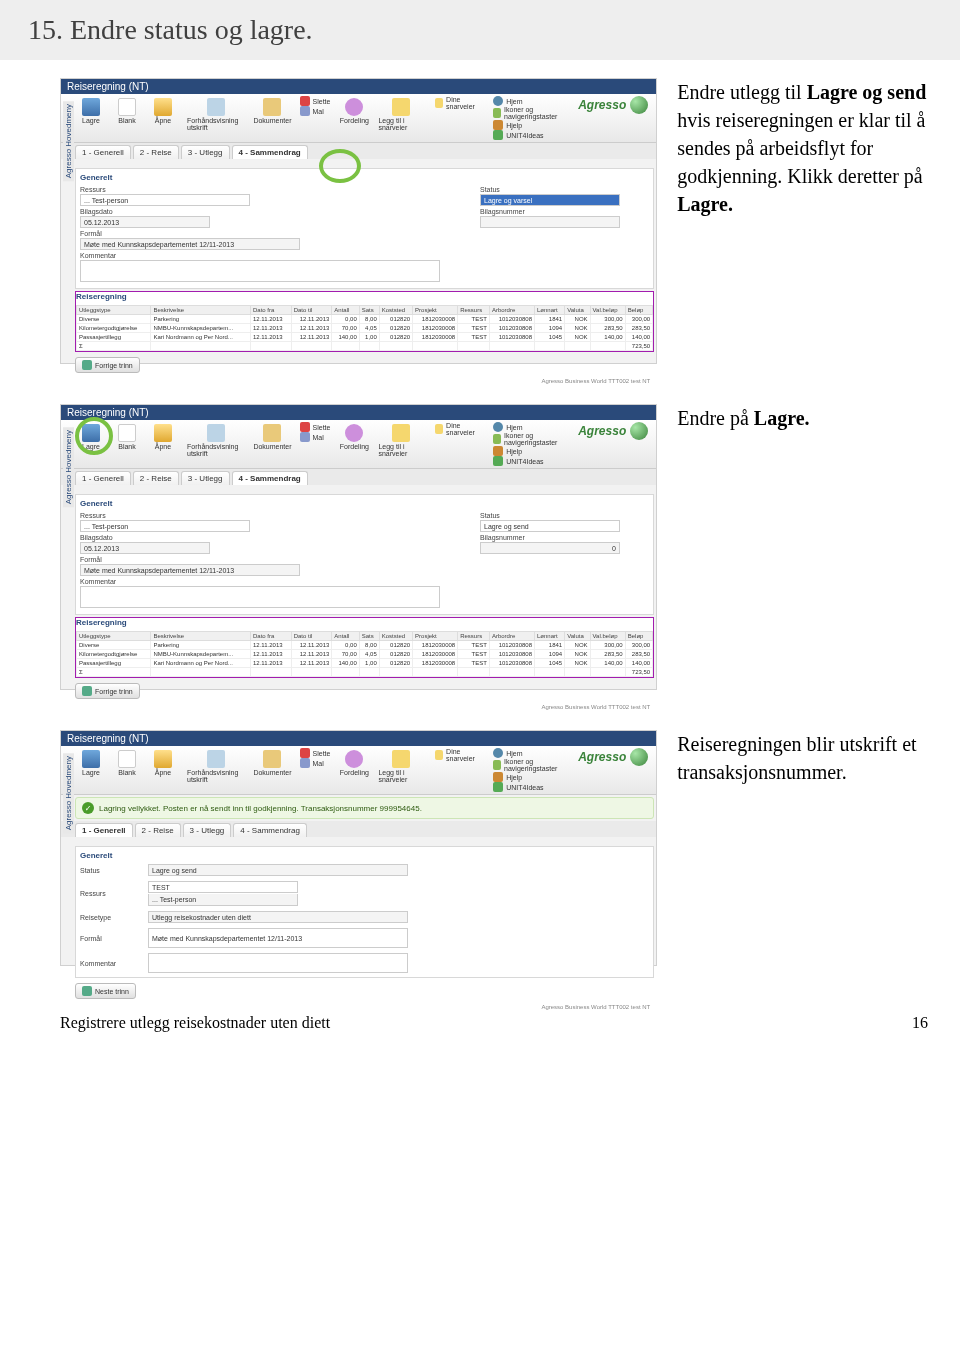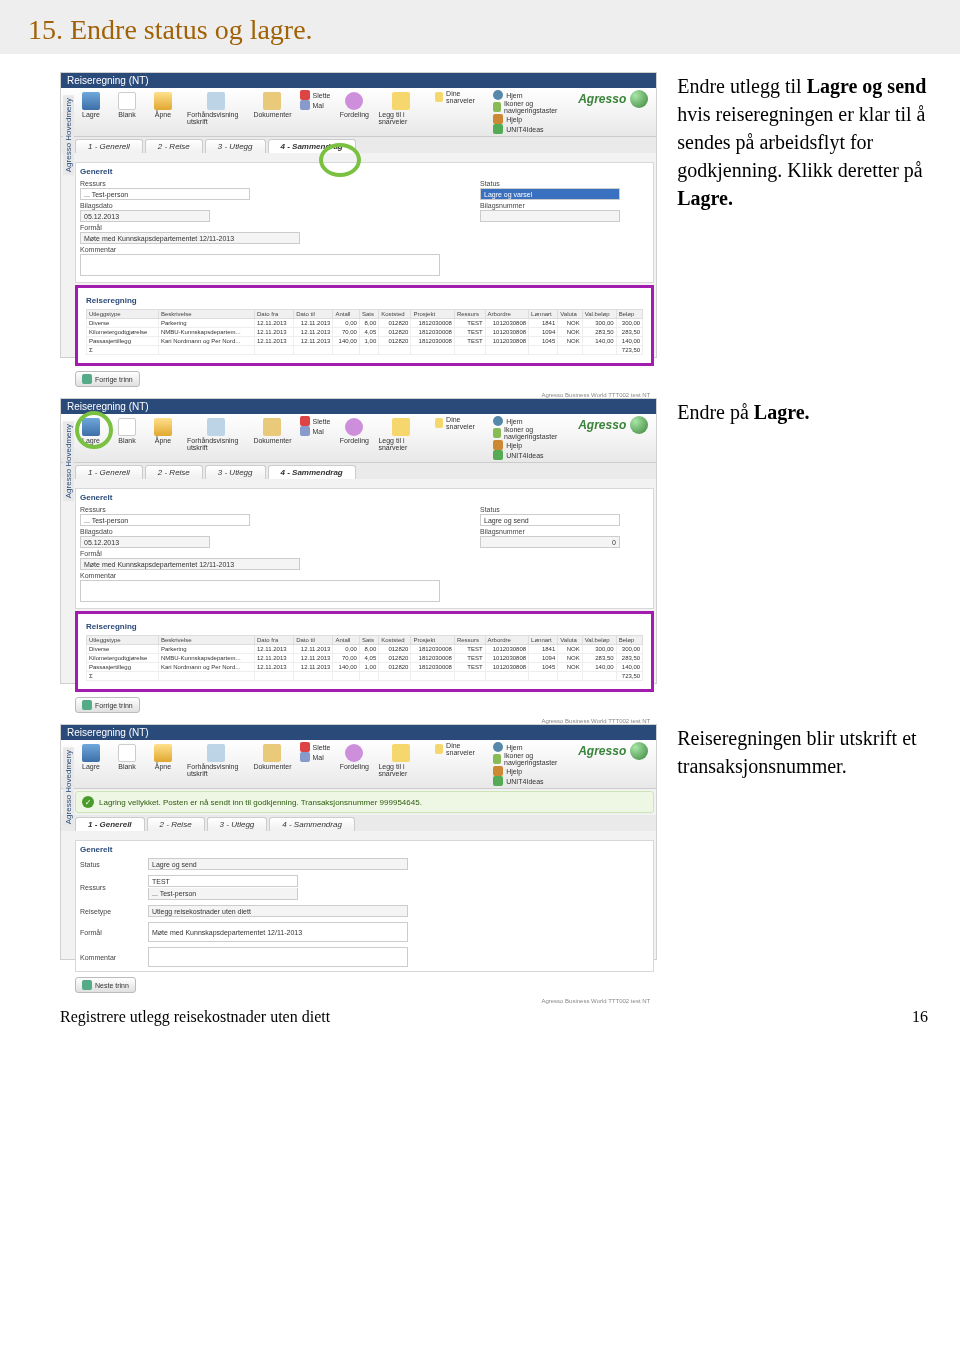--- a/index.html
+++ b/index.html
@@ -4,23 +4,23 @@
 <style>
   * { box-sizing: border-box; }
   body {
     margin: 0;
     font-family: "Times New Roman", serif;
     background: #fff;
     width: 960px;
   }
   .title-bar {
     background: #eeeeee;
-    padding: 14px 20px 8px 28px;
+    padding: 14px 20px 14px 28px;
     font-size: 28px;
-    color: #a16207;
+    color: #404040;
   }
   .section {
     display: flex;
     align-items: flex-start;
     padding: 18px 24px 22px 60px;
     gap: 20px;
   }
   .screenshot {
     width: 600px;
     background: #f2f2f2;
@@ -100,23 +100,22 @@
     display: flex;
     gap: 2px;
     padding: 2px 2px 0 14px;
     background: #eaeaea;
     font-size: 8px;
   }
   .tab {
     background: linear-gradient(#fff,#f0f0f0);
     border: 1px solid #ccc;
     border-bottom: none;
-    padding: 2px 12px;
+    padding: 2px 6px;
     border-radius: 3px 3px 0 0;
-    font-style: italic;
   }
   .tab.active { background: #fff; font-weight: bold; }
   .form-area {
     background: #fff;
     margin: 9px 2px 2px 14px;
     border: 1px solid #d8d8d8;
     padding: 4px;
     min-height: 120px;
   }
   .fs-title {
@@ -157,22 +156,22 @@
     height: 38px;
     border: 4px solid #7ac142;
     border-radius: 50%;
     top: 12px;
     left: 14px;
     z-index: 5;
   }
   .tbl-area {
     background: #fff;
     margin: 0 2px 2px 14px;
-    border: 3px solid #a21caf;
-    padding: 8px;
+    border: 1px solid #a21caf;
+    padding: 0;
   }
   .data-table {
     border-collapse: collapse;
     width: 100%;
     font-size: 6px;
   }
   .data-table th {
     background: #f0f0f0;
     border: 1px solid #ddd;
     padding: 1px 2px;

